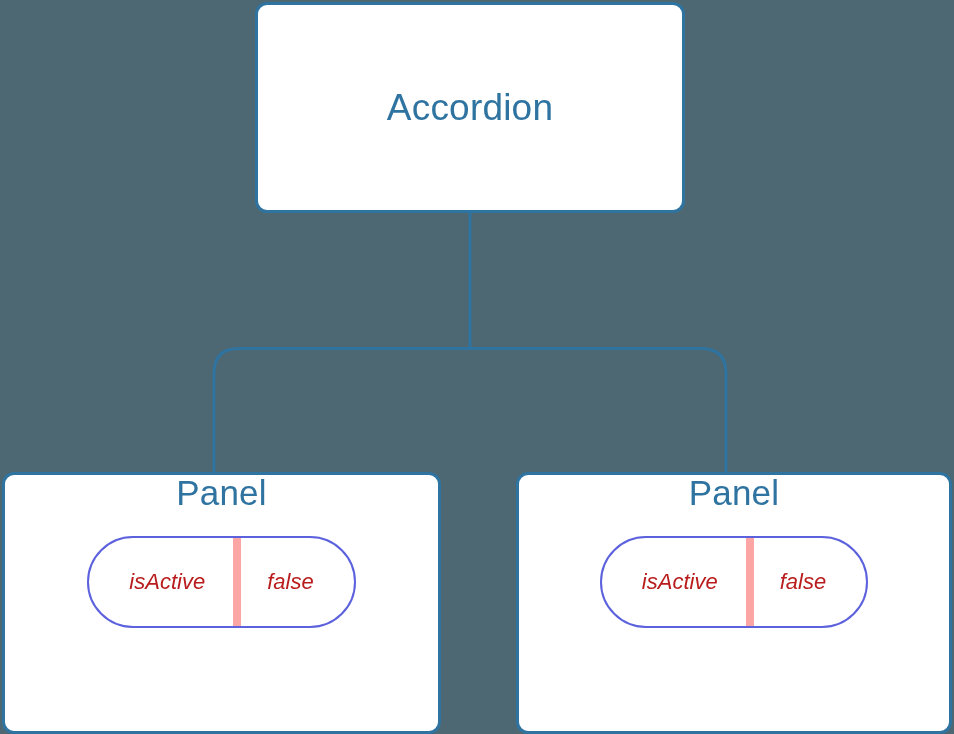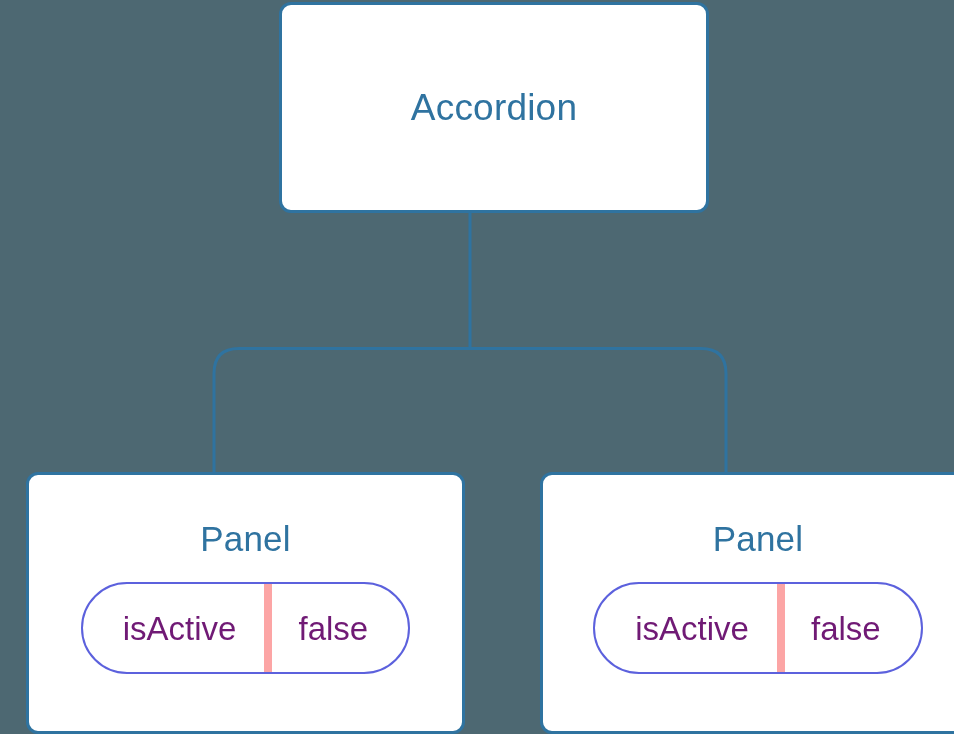--- a/index.html
+++ b/index.html
@@ -34,21 +34,20 @@
   .node {
     position: absolute;
     box-sizing: border-box;
     background: #ffffff;
     border: 3px solid #2f73a0;
     border-radius: 12px;
     display: flex;
     flex-direction: column;
     align-items: center;
     z-index: 2;
-    margin-left: 24px;
   }
 
   .node-title {
     color: #2f73a0;
     font-size: 35px;
     font-weight: 400;
     letter-spacing: 0.2px;
     line-height: 1;
     white-space: nowrap;
   }
@@ -62,21 +61,20 @@
     justify-content: center;
   }
   #node-accordion .node-title {
     font-size: 37px;
   }
 
   
   .panel-node {
     top: 472px;
     height: 262px;
-    padding-top: 46px;
     border-bottom-left-radius: 12px;
     border-bottom-right-radius: 12px;
   }
   #node-panel-0 {
     left: 2px;
     width: 439px;
   }
   #node-panel-1 {
     left: 516px;
     width: 436px;
@@ -93,25 +91,26 @@
     border: 2px solid #5c61dd;
     border-radius: 46px;
     background: #ffffff;
     overflow: hidden;
   }
   .pill-key,
   .pill-value {
     display: flex;
     align-items: center;
     justify-content: center;
-    color: #701a75;
-    font-size: 33px;
+    color: #b91c1c;
+    font-size: 22px;
     line-height: 1;
     white-space: nowrap;
     box-sizing: border-box;
+    font-style: italic;
   }
   .pill-key {
     padding: 0 28px 0 40px;
   }
   .pill-value {
     padding: 0 40px 0 26px;
     border-left: 8px solid #fca5a5;
   }
 </style>
 </head>

